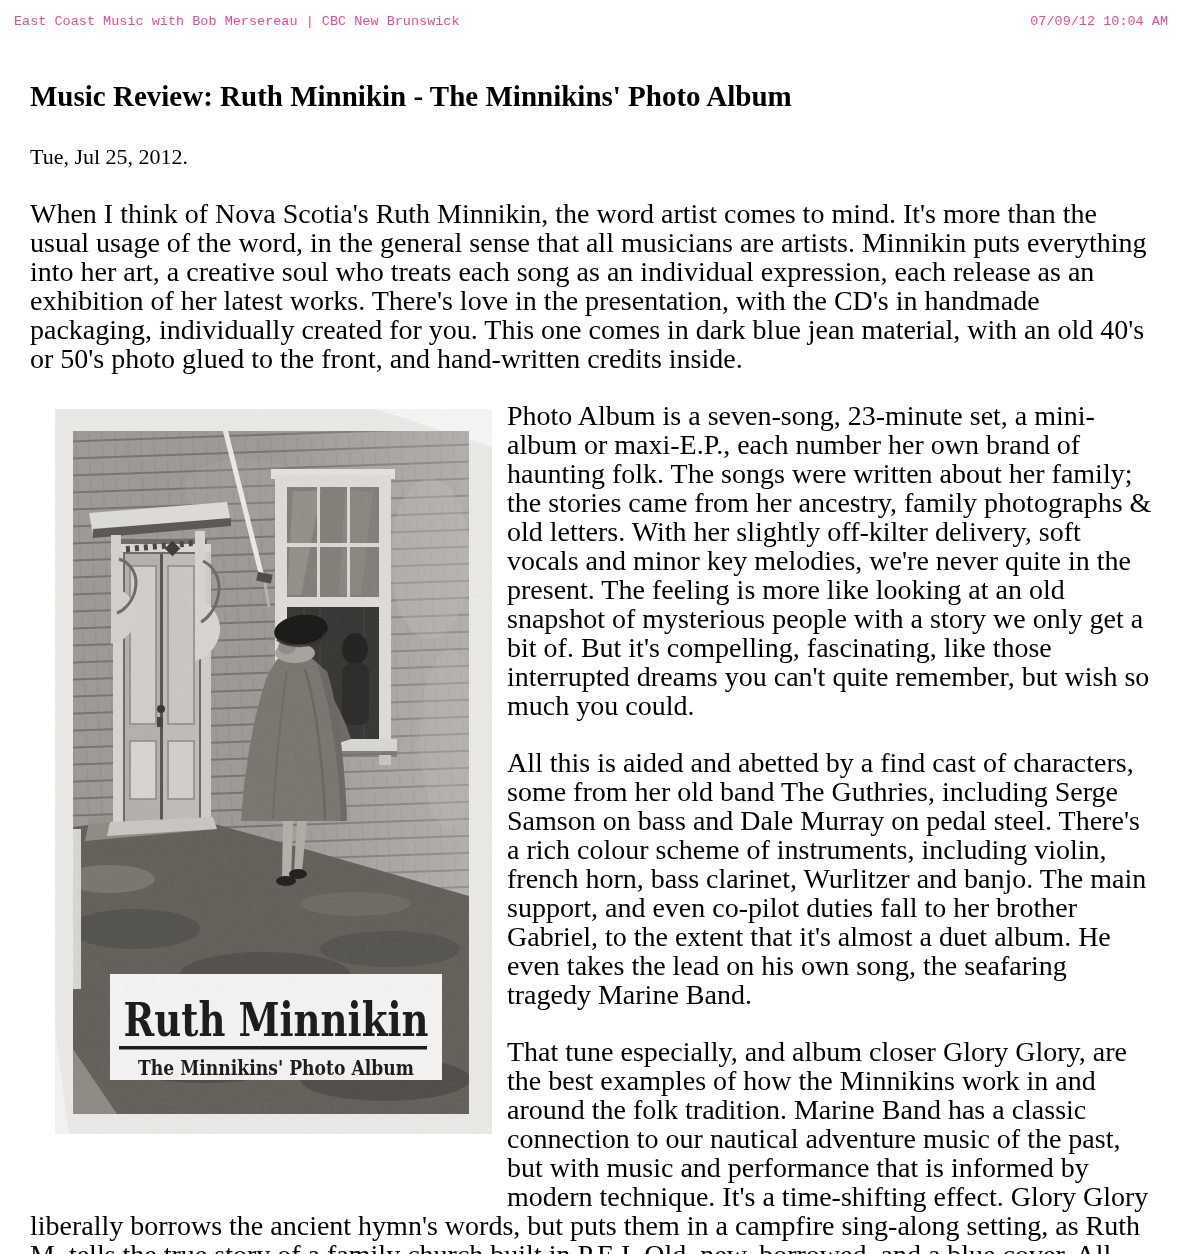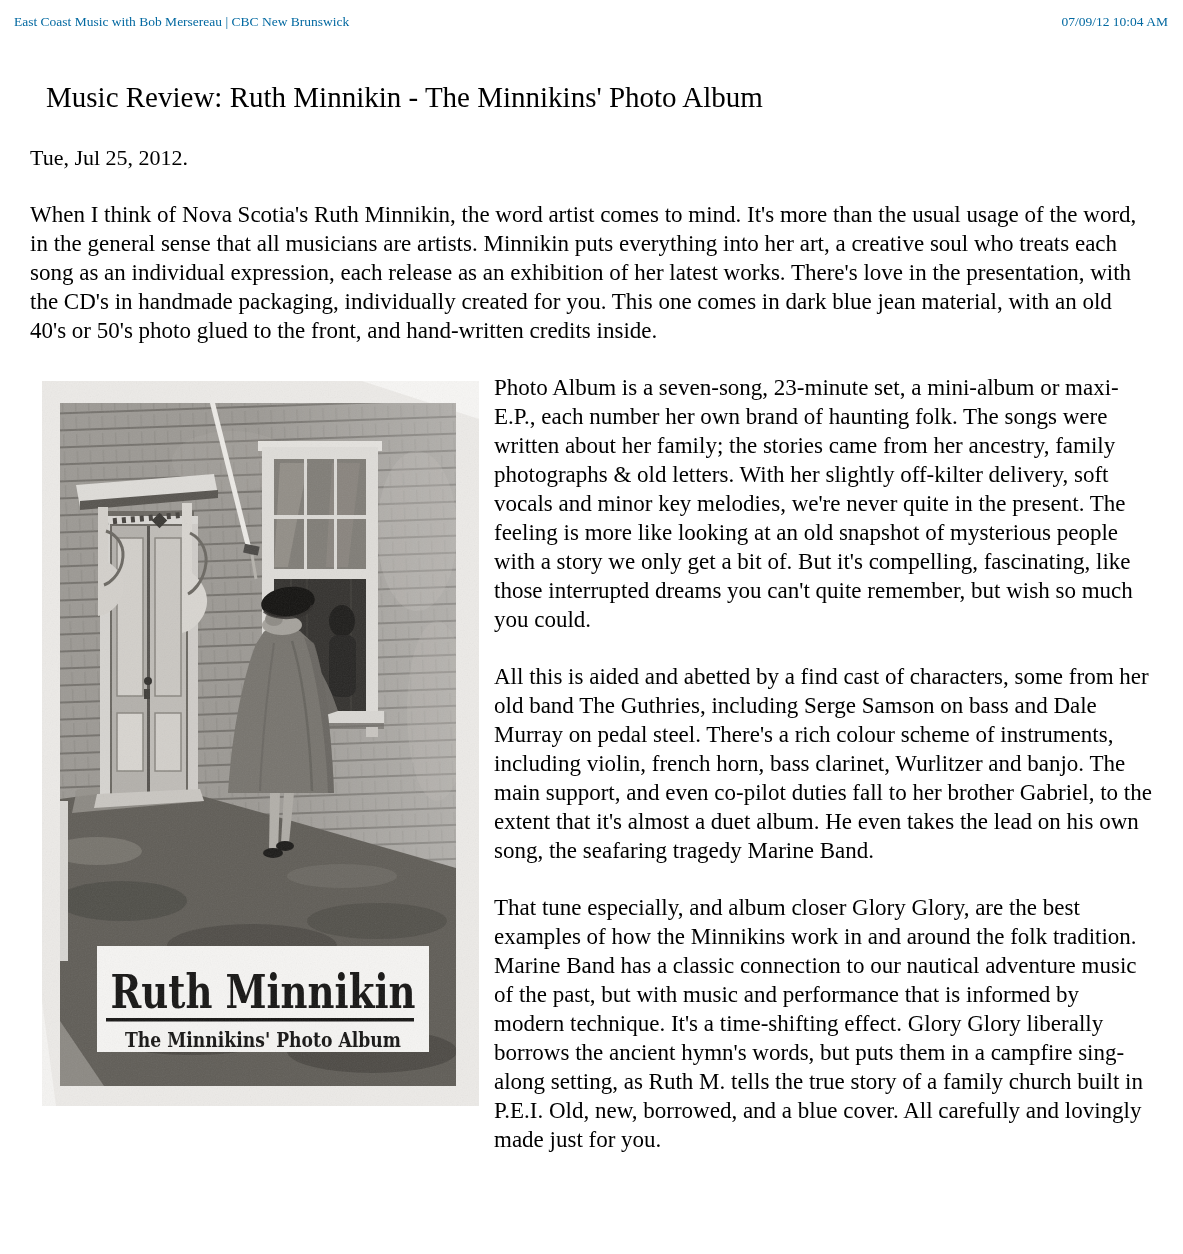--- a/index.html
+++ b/index.html
@@ -11,53 +11,53 @@
     width: 1183px;
     min-height: 1254px;
     color: #000;
     font-family: "Liberation Serif", serif;
   }
   .print-header {
     display: flex;
     justify-content: space-between;
     align-items: flex-start;
     padding: 14px 15px 0 14px;
-    font-family: Liberation Serif, serif;
+    font-family: Liberation Mono, monospace;
     font-size: 13.5px;
-    color: #0369a1;
+    color: #ec4899;
   }
   .article {
     padding: 0 30px;
   }
   .article::after {
     content: "";
     display: block;
     clear: both;
   }
   h1.article-title {
     font-size: 29px;
     line-height: 34px;
-    font-weight: normal;
-    margin: 50px 0 0 16px;
+    font-weight: bold;
+    margin: 50px 0 0 0;
   }
   p.article-date {
     font-size: 22px;
     line-height: 29px;
     margin: 29px 0 0 0;
   }
   p.body-text {
-    font-size: 23px;
+    font-size: 28px;
     line-height: 29px;
     margin: 28px 0 0 0;
   }
   figure.cover {
     float: left;
     width: 407px;
     height: 725px;
-    margin: 24px 33px 46px 0;
+    margin: 24px 33px 46px 13px;
     padding: 12px;
   }
   figure.cover svg { display: block; }
 </style>
 </head>
 <body>
 
 <div>
 
   <div class="print-header">

